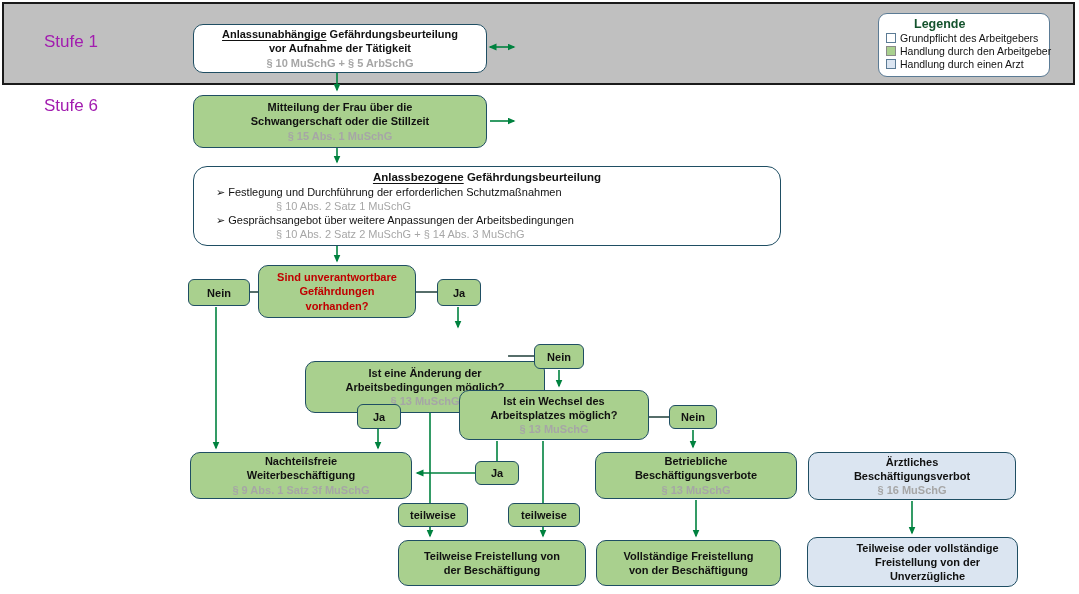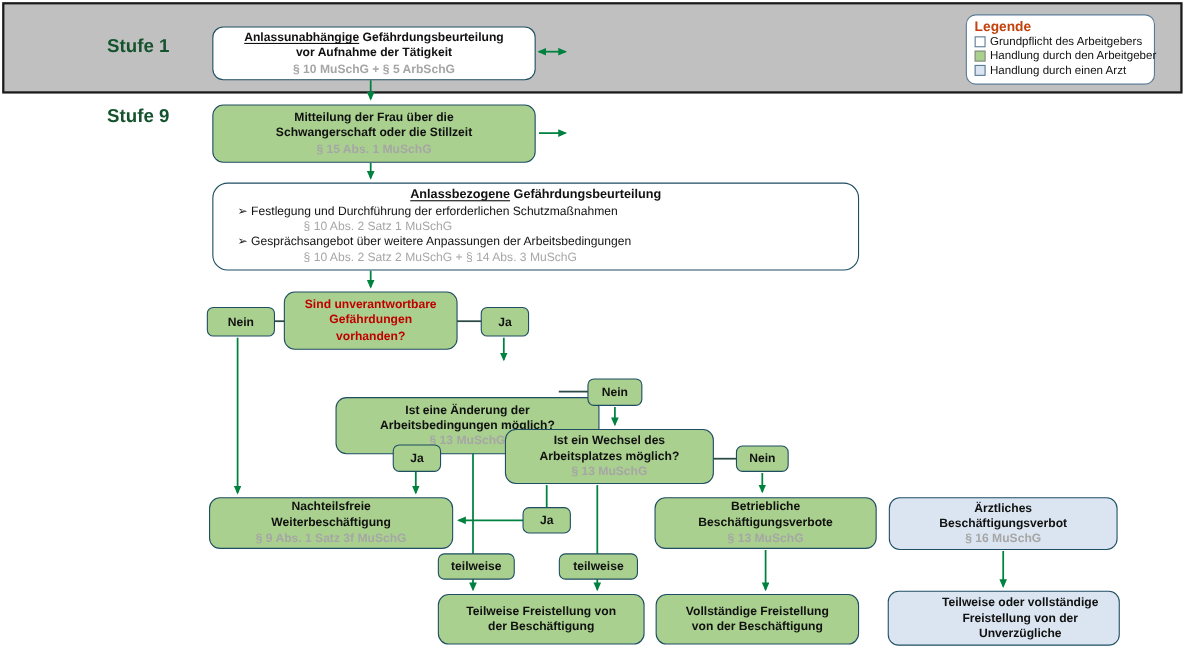--- a/index.html
+++ b/index.html
@@ -1,58 +1,58 @@
 <!DOCTYPE html>
 <html><head>
 <meta charset="utf-8">
 <style>
   html,body{margin:0;padding:0;background:#fff;}
   .stage{position:relative;width:1079px;height:594px;background:#ffffff;
          font-family:"Liberation Sans",sans-serif;overflow:hidden;}
   .band{position:absolute;left:2px;top:2px;width:1073px;height:83px;
         background:#c0c0c0;border:2px solid #1a1a1a;box-sizing:border-box;z-index:0;}
-  .stufe{position:absolute;left:44px;width:110px;text-align:right;
-         font-size:17px;font-weight:bold;color:#14532d;z-index:3;}
+  .stufe{position:absolute;left:44px;width:110px;text-align:left;
+         font-size:17px;font-weight:normal;color:#a21caf;z-index:3;}
   svg.wires{position:absolute;left:0;top:0;z-index:1;}
   .node{position:absolute;box-sizing:border-box;border:1.6px solid #1f4e63;
         border-radius:10px;display:flex;flex-direction:column;justify-content:center;
         align-items:center;text-align:center;font-size:11px;font-weight:bold;
         line-height:1.28;color:#111;z-index:2;padding:2px 4px;}
   .green{background:#a9d08e;}
   .white{background:#ffffff;}
   .blue{background:#dbe5f1;}
   .law{color:#a6a6a6;font-weight:bold;}
   .red{color:#c00000;}
   .lbl{position:absolute;box-sizing:border-box;border:1.6px solid #1f4e63;border-radius:6px;
        background:#a9d08e;display:flex;align-items:center;justify-content:center;
        font-size:11px;font-weight:bold;color:#111;z-index:2;}
   .bigbox{align-items:stretch;text-align:left;padding:4px 10px;border-radius:14px;}
   .bigbox .btitle{text-align:center;font-size:11.5px;font-weight:bold;}
   .bigbox .bullet{font-weight:normal;font-size:11px;padding-left:12px;}
   .bigbox .blaw{font-weight:normal;font-size:11px;padding-left:72px;}
   .legend{position:absolute;left:878px;top:13px;width:172px;height:64px;
           background:#fff;border:1.6px solid #5b7b95;border-radius:9px;
           box-sizing:border-box;padding:3px 7px;z-index:3;}
-  .legend .ltitle{font-size:12.5px;font-weight:bold;color:#c2410c;}
+  .legend .ltitle{font-size:12.5px;font-weight:bold;color:#14532d;margin-left:28px;}
   .legend .litem{display:flex;align-items:center;gap:4px;font-size:10.5px;color:#111;
                  margin-top:1px;white-space:nowrap;}
   .sw{width:10px;height:10px;box-sizing:border-box;border:1px solid #5b7b95;flex:0 0 auto;}
   .sw.white{background:#fff;} .sw.green{background:#a9d08e;border-color:#8a8a8a;}
   .sw.blue{background:#dbe5f1;}
   u{text-underline-offset:2px;}
 </style>
 </head>
 <body>
 
 <div class="stage">
 
   <div class="band"></div>
 
   <div class="stufe" style="top:32px;">Stufe 1</div>
-  <div class="stufe" style="top:96px;">Stufe 9</div>
+  <div class="stufe" style="top:96px;">Stufe 6</div>
 
   <svg class="wires" width="1079" height="594">
     <defs>
       <marker id="arr" markerWidth="9" markerHeight="8" refX="6.5" refY="3.5" orient="auto" markerUnits="userSpaceOnUse">
         <path d="M0,0 L8,3.5 L0,7 z" fill="#00823f"></path>
       </marker>
       <marker id="arrR" markerWidth="9" markerHeight="8" refX="6.5" refY="3.5" orient="auto-start-reverse" markerUnits="userSpaceOnUse">
         <path d="M0,0 L8,3.5 L0,7 z" fill="#00823f"></path>
       </marker>
     </defs>

